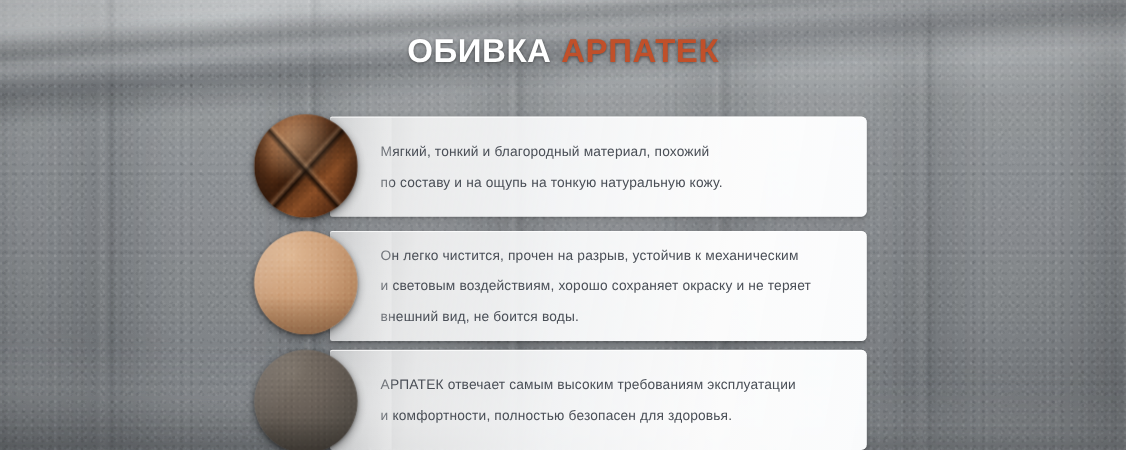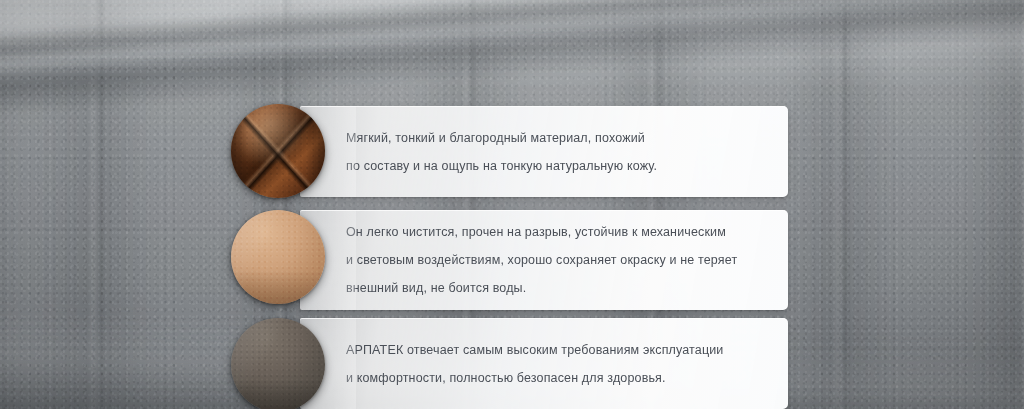--- a/index.html
+++ b/index.html
@@ -276,20 +276,25 @@
 
   <div class="leather-base"></div>
   <div class="quilt-soft"></div>
   <div class="quilt"></div>
   <div class="seam-diag"></div>
   <div class="seam-diag2"></div>
   <div class="seam-low"></div>
   <div class="grain"></div>
   <div class="vignette"></div>
 
+  <div class="title">
+    <span class="w">ОБИВКА</span>
+    <span> </span>
+    <span class="o">АРПАТЕК</span>
+  </div>
 
   <div class="rows">
 
     <div class="row row-1">
       <div class="panel">
         <div class="panel-text">Мягкий, тонкий и благородный материал, похожий
 по составу и на ощупь на тонкую натуральную кожу.</div>
       </div>
     </div>
 

